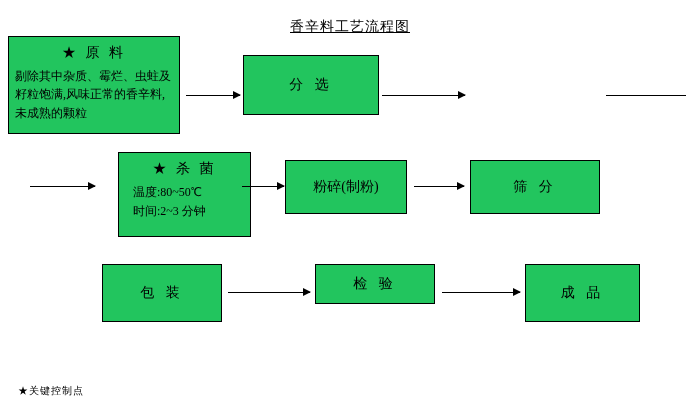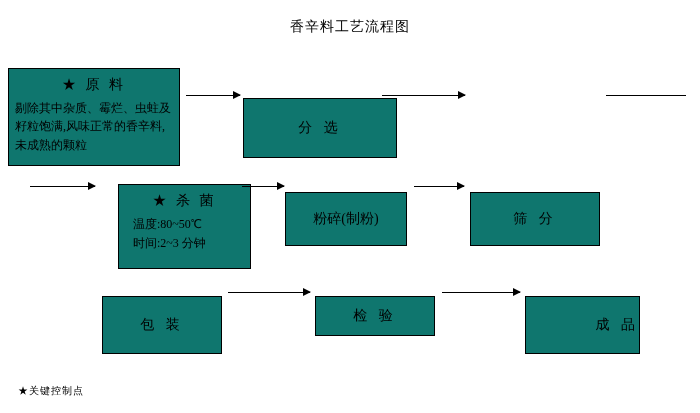--- a/index.html
+++ b/index.html
@@ -21,27 +21,27 @@
   }
   .title {
     position: absolute;
     left: 0;
     top: 18px;
     width: 700px;
     text-align: center;
     font-size: 14px;
     font-family: "Liberation Serif", serif;
     letter-spacing: 1px;
+    text-decoration: underline;
   }
   .box {
     position: absolute;
     border: 1px solid #000000;
-    background: #0f766e;
+    background: #22c55e;
     box-sizing: border-box;
-    margin-top: 32px;
   }
   .box-center {
     display: flex;
     align-items: center;
     justify-content: center;
     font-size: 14px;
     font-family: "Liberation Serif", serif;
     letter-spacing: 4px;
   }
   .box-text {
@@ -101,21 +101,21 @@
     <div class="box-text">
       <div class="star-head">★ 原  料</div>
       <div>剔除其中杂质、霉烂、虫蛀及</div>
       <div>籽粒饱满,风味正常的香辛料,</div>
       <div>未成熟的颗粒</div>
     </div>
   </div>
 
   <div class="arrow" style="left:186px; top:95px; width:54px;"></div>
 
-  <div class="box box-center" style="left:243px; top:66px; width:154px; height:60px;">
+  <div class="box box-center" style="left:243px; top:55px; width:136px; height:60px;">
     <span>分  选</span>
   </div>
 
   <div class="arrow" style="left:382px; top:95px; width:83px;"></div>
 
 
   <div class="plain-line" style="left:606px; top:95px; width:80px;"></div>
 
   <div class="arrow" style="left:30px; top:186px; width:65px;"></div>
 
@@ -144,19 +144,19 @@
   </div>
 
   <div class="arrow" style="left:228px; top:292px; width:82px;"></div>
 
   <div class="box box-center" style="left:315px; top:264px; width:120px; height:40px;">
     <span>检  验</span>
   </div>
 
   <div class="arrow" style="left:442px; top:292px; width:78px;"></div>
 
-  <div class="box box-center" style="left:525px; top:264px; width:115px; height:58px;justify-content:flex-end;">
+  <div class="box box-center" style="left:525px; top:264px; width:115px; height:58px;">
     <span>成  品</span>
   </div>
 
   <div class="footnote" style="left:18px; top:384px;">★关键控制点</div>
 
 </div>
 
 </body></html>

